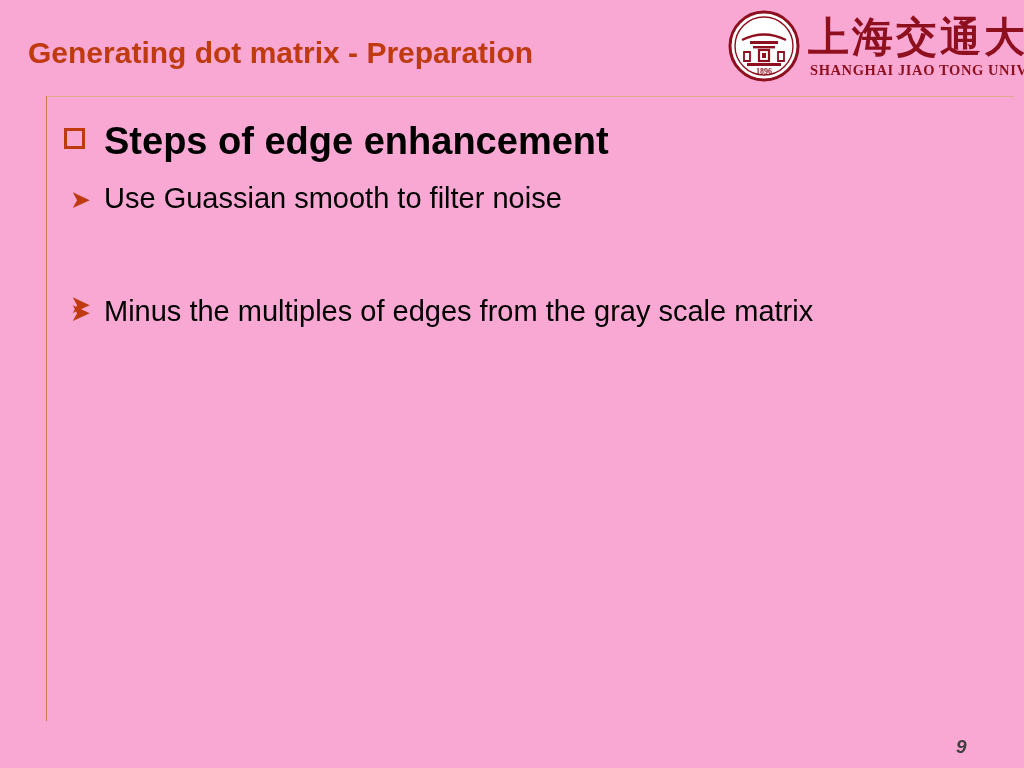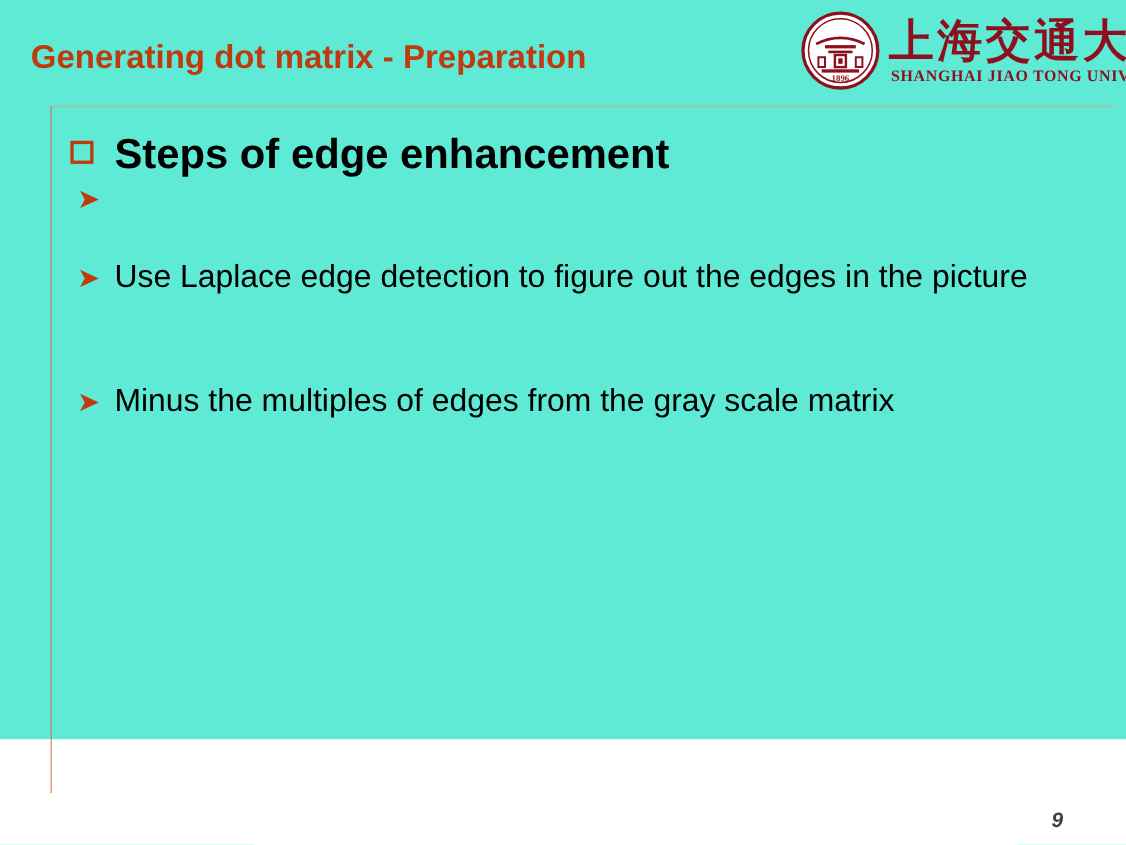--- a/index.html
+++ b/index.html
@@ -9,22 +9,22 @@
   body {
     width: 1024px;
     height: 768px;
     background: #ffffff;
     font-family: "Liberation Sans", sans-serif;
     overflow: hidden;
   }
   .slide {
     position: relative;
     width: 1024px;
-    height: 672px;
-    background: #5eead4;
+    height: 768px;
+    background: #f9a8d4;
   }
   
   .title {
     position: absolute;
     left: 28px;
     top: 36px;
     width: 760px;
     font-size: 30px;
     font-weight: bold;
     color: #C03A10;
@@ -92,20 +92,21 @@
     top: 118px;
     width: 930px;
   }
   .lvl1 {
     position: relative;
     padding-left: 42px;
     font-size: 38px;
     font-weight: bold;
     color: #000000;
     line-height: 46px;
+    margin-bottom: 18px;
   }
   .lvl1 .bullet-sq {
     position: absolute;
     left: 2px;
     top: 10px;
     width: 21px;
     height: 21px;
     border: 3px solid #C03A10;
     box-sizing: border-box;
   }
@@ -168,25 +169,25 @@
 
   <div class="body">
 
     <div class="lvl1">
       <span class="bullet-sq"></span>
       <span>Steps of edge enhancement</span>
     </div>
 
     <div class="lvl2 gap-a">
       <span class="bullet-arrow">➤</span>
+      <span>Use Guassian smooth to filter noise</span>
     </div>
 
     <div class="lvl2 gap-b">
       <span class="bullet-arrow">➤</span>
-      <span>Use Laplace edge detection to figure out the edges in the picture</span>
     </div>
 
     <div class="lvl2">
       <span class="bullet-arrow">➤</span>
       <span>Minus the multiples of edges from the gray scale matrix</span>
     </div>
 
   </div>
 
   <div class="pagenum">9</div>

